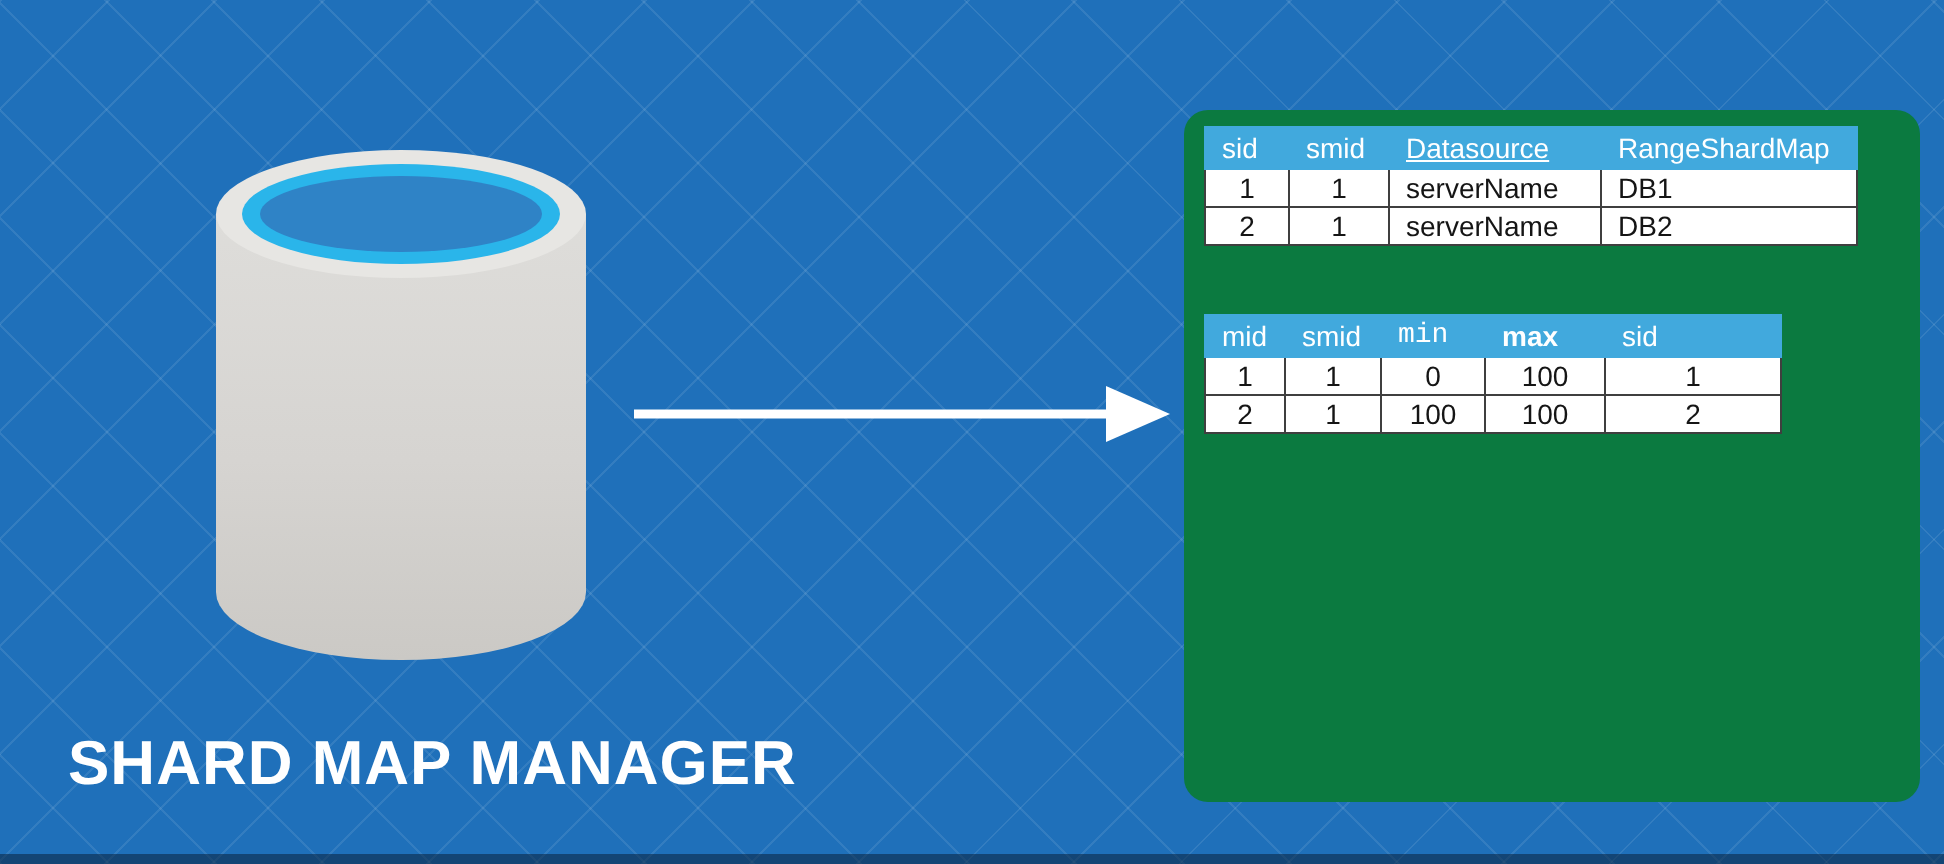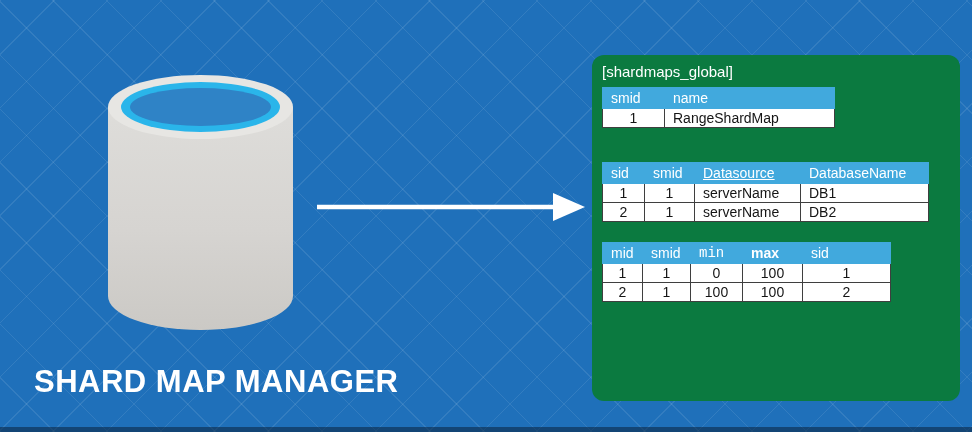--- a/index.html
+++ b/index.html
@@ -89,49 +89,30 @@
     <div class="cyl-water"></div>
   </div>
 
   <svg class="arrow" width="272" height="40" viewBox="0 0 272 40">
     <line x1="2" y1="20" x2="240" y2="20" stroke="#ffffff" stroke-width="4.5"></line>
     <polygon points="238,6 270,20 238,34" fill="#ffffff"></polygon>
   </svg>
 
   <div class="panel">
 
-    <div class="table-block">
-      <div class="tlabel">[shardmaps_global]</div>
-      <div>
-          <table>
-            <thead>
-              <tr>
-                <th style="width: 62px;">smid</th>
-                <th style="width: 170px;">name</th>
-              </tr>
-            </thead>
-            <tbody>
-              <tr>
-                <td class="num">1</td>
-                <td>RangeShardMap</td>
-              </tr>
-            </tbody>
-          </table>
-        </div>
-    </div>
 
     <div class="table-block">
       <div>
           <table>
             <thead>
               <tr>
                 <th style="width: 42px;">sid</th>
                 <th style="width: 50px;">smid</th>
                 <th style="width: 106px; text-decoration: underline;">Datasource</th>
-                <th style="width: 128px;">DatabaseName</th>
+                <th style="width: 128px;">RangeShardMap</th>
               </tr>
             </thead>
             <tbody>
               <tr>
                 <td class="num">1</td>
                 <td class="num">1</td>
                 <td>serverName</td>
                 <td>DB1</td>
               </tr>
               <tr>

